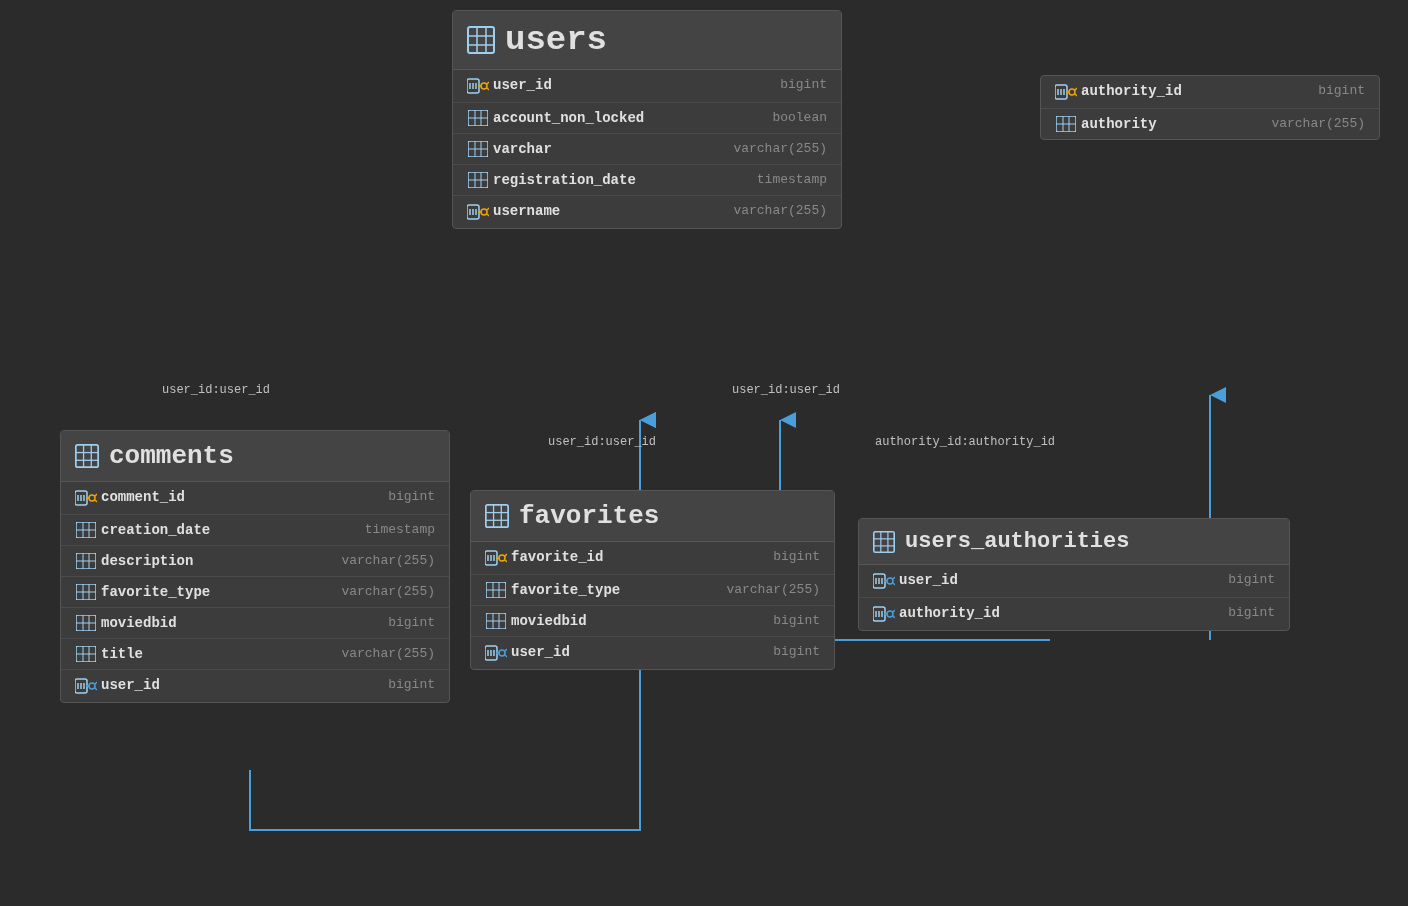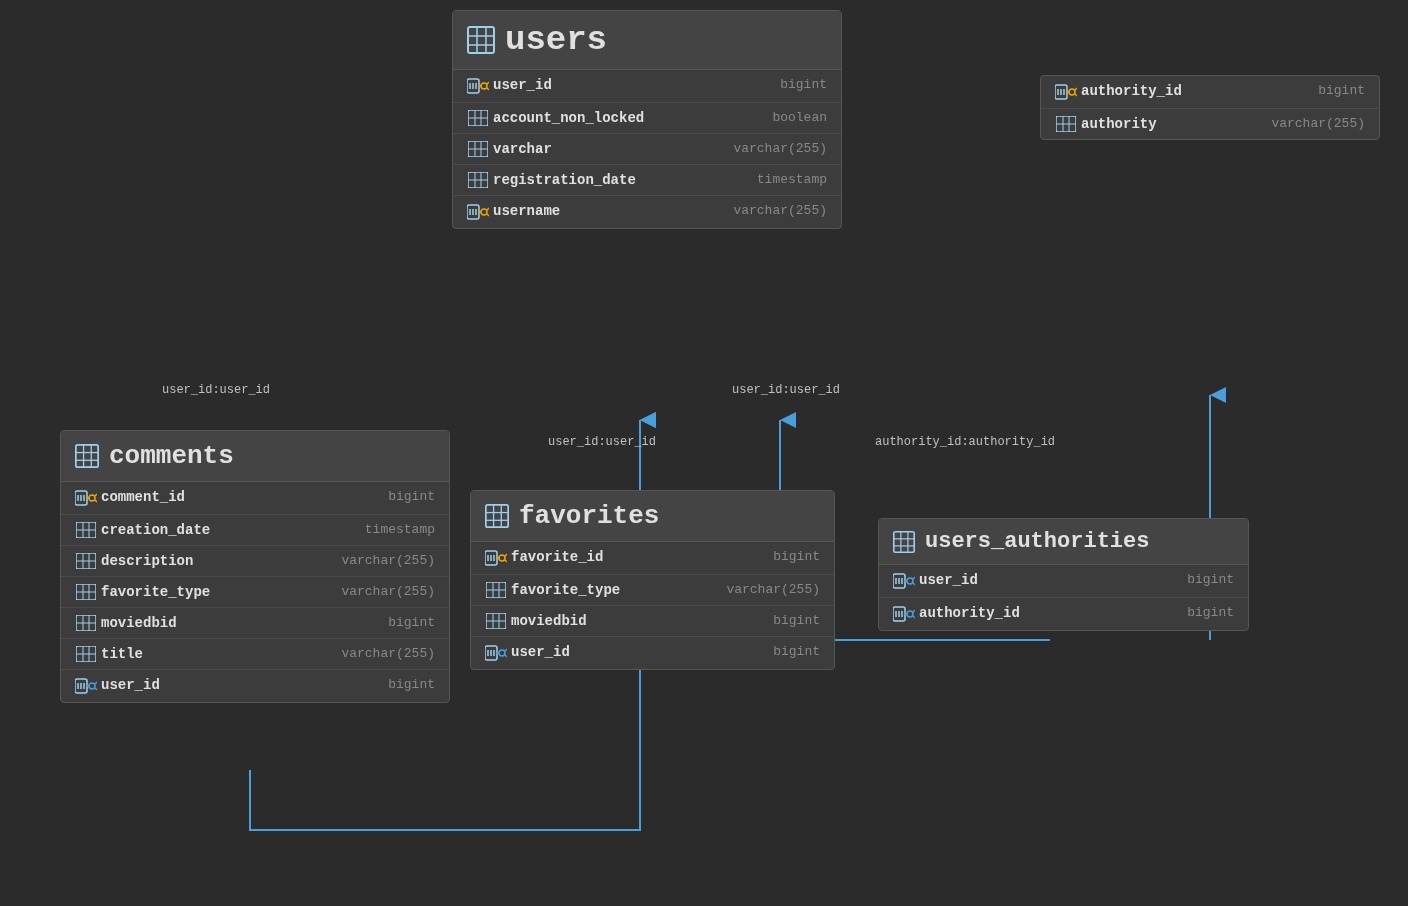--- a/index.html
+++ b/index.html
@@ -436,21 +436,21 @@
           <line x1="14" y1="9" x2="11" y2="9" stroke="#4a9eda" stroke-width="1.5"></line>
           <line x1="20" y1="7" x2="22" y2="5" stroke="#4a9eda" stroke-width="1.5"></line>
           <line x1="20" y1="11" x2="22" y2="13" stroke="#4a9eda" stroke-width="1.5"></line>
         </svg>
       </span>
       <span class="field-name">user_id</span>
       <span class="field-type">bigint</span>
     </div>
   </div>
 
-  <div class="db-table" style="left: 858px; top: 518px; width: 371px; margin-left: 20px;">
+  <div class="db-table" style="left: 858px; top: 518px; width: 432px;">
     <div class="table-header">
       <span class="table-icon">
         <svg width="22" height="22" viewBox="0 0 28 28">
           <rect x="1" y="1" width="26" height="26" rx="2" fill="none" stroke="#9ecfef" stroke-width="2"></rect>
           <line x1="1" y1="10" x2="27" y2="10" stroke="#9ecfef" stroke-width="1.5"></line>
           <line x1="10" y1="1" x2="10" y2="27" stroke="#9ecfef" stroke-width="1.5"></line>
           <line x1="19" y1="1" x2="19" y2="27" stroke="#9ecfef" stroke-width="1.5"></line>
           <line x1="1" y1="19" x2="27" y2="19" stroke="#9ecfef" stroke-width="1.5"></line>
         </svg>
       </span>

